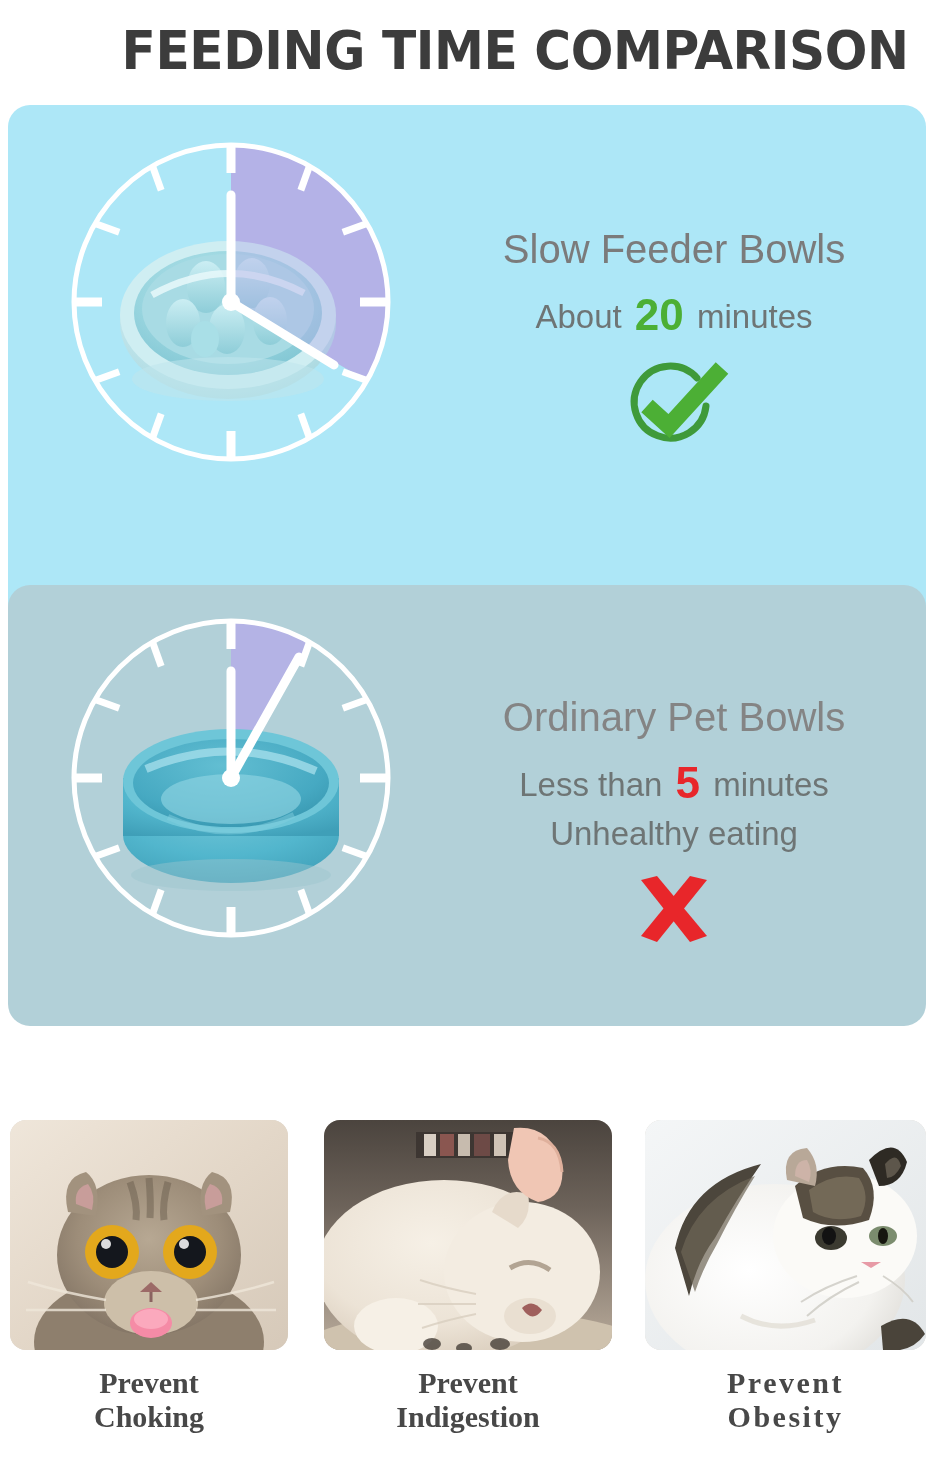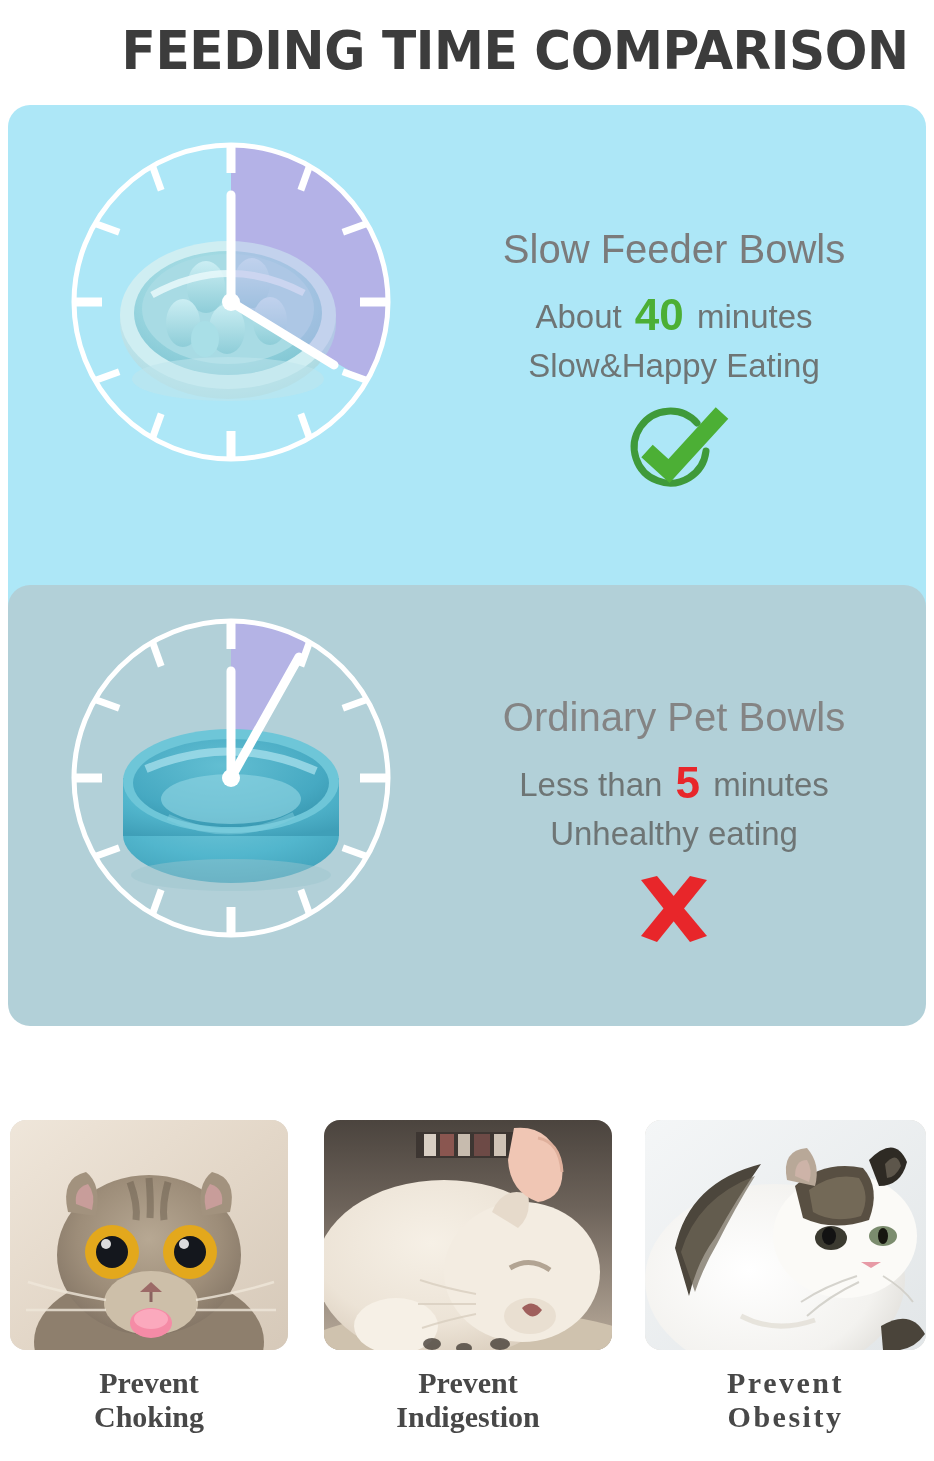--- a/index.html
+++ b/index.html
@@ -239,24 +239,23 @@
           <line x1="175" y1="175" x2="278" y2="238" stroke-width="9"></line>
           <circle cx="175" cy="175" r="9" fill="#ffffff" stroke="none"></circle>
         </g>
       </svg>
     </div>
 
     <div class="panel-text text-slow">
       <div class="panel-heading">Slow Feeder Bowls</div>
       <div class="panel-line">
         <span>About</span>
-        <span class="num-big num-green">40</span>
+        <span class="num-big num-green">20</span>
         <span>minutes</span>
       </div>
-      <div class="panel-line">Slow&amp;Happy Eating</div>
       <div class="verdict">
         <svg width="130" height="92" viewBox="0 0 130 92">
           <path d="M88,24 A36,36 0 1 0 97,52" fill="none" stroke="#3f9a3a" stroke-width="7" stroke-linecap="round"></path>
           <path d="M38,52 L60,72 L113,14" fill="none" stroke="#4caf35" stroke-width="17" stroke-linecap="butt" stroke-linejoin="miter"></path>
         </svg>
       </div>
     </div>
   </div>
 
   <div class="panel panel-ordinary">

